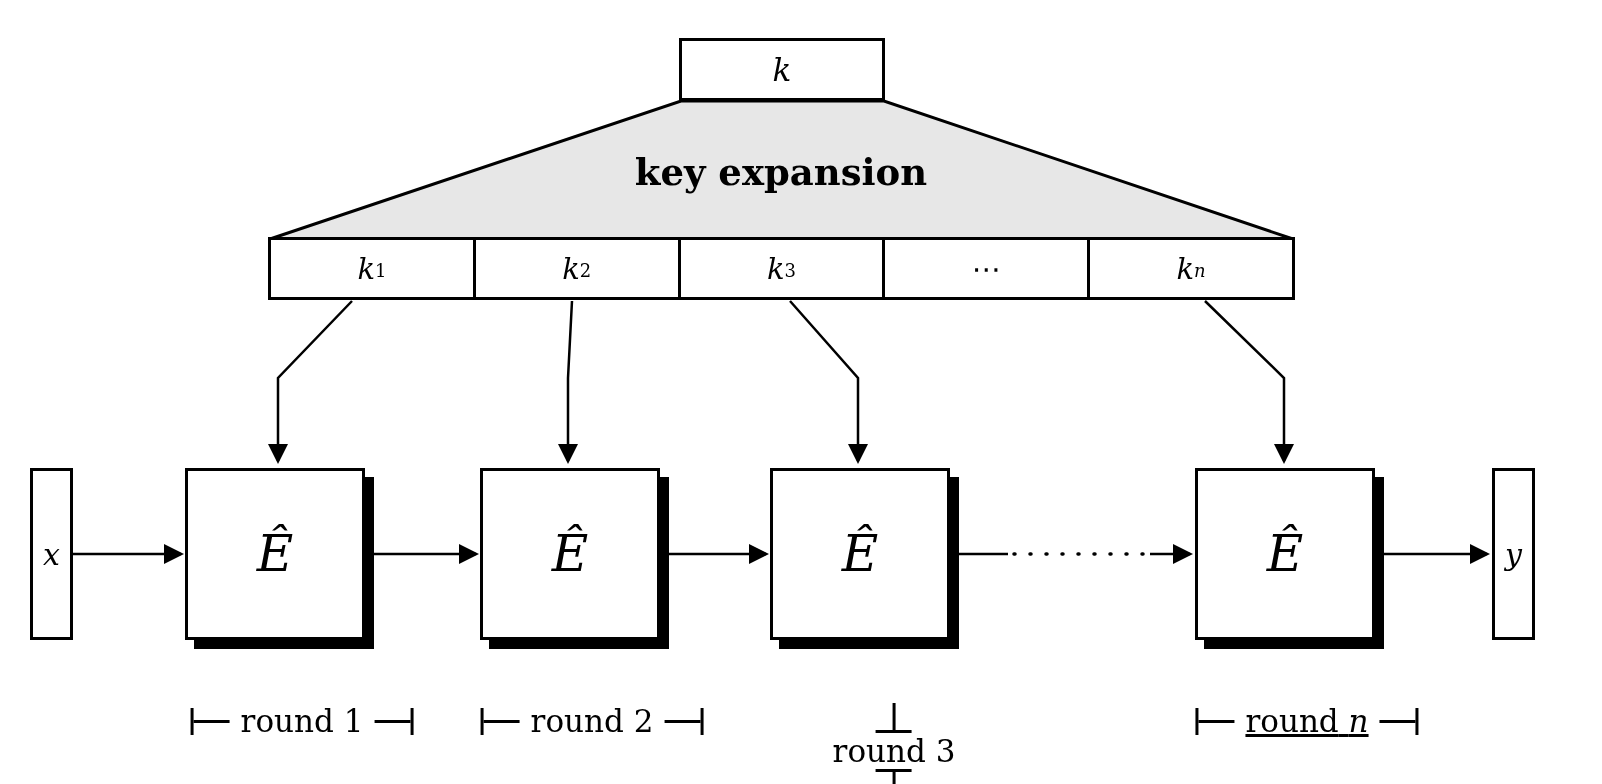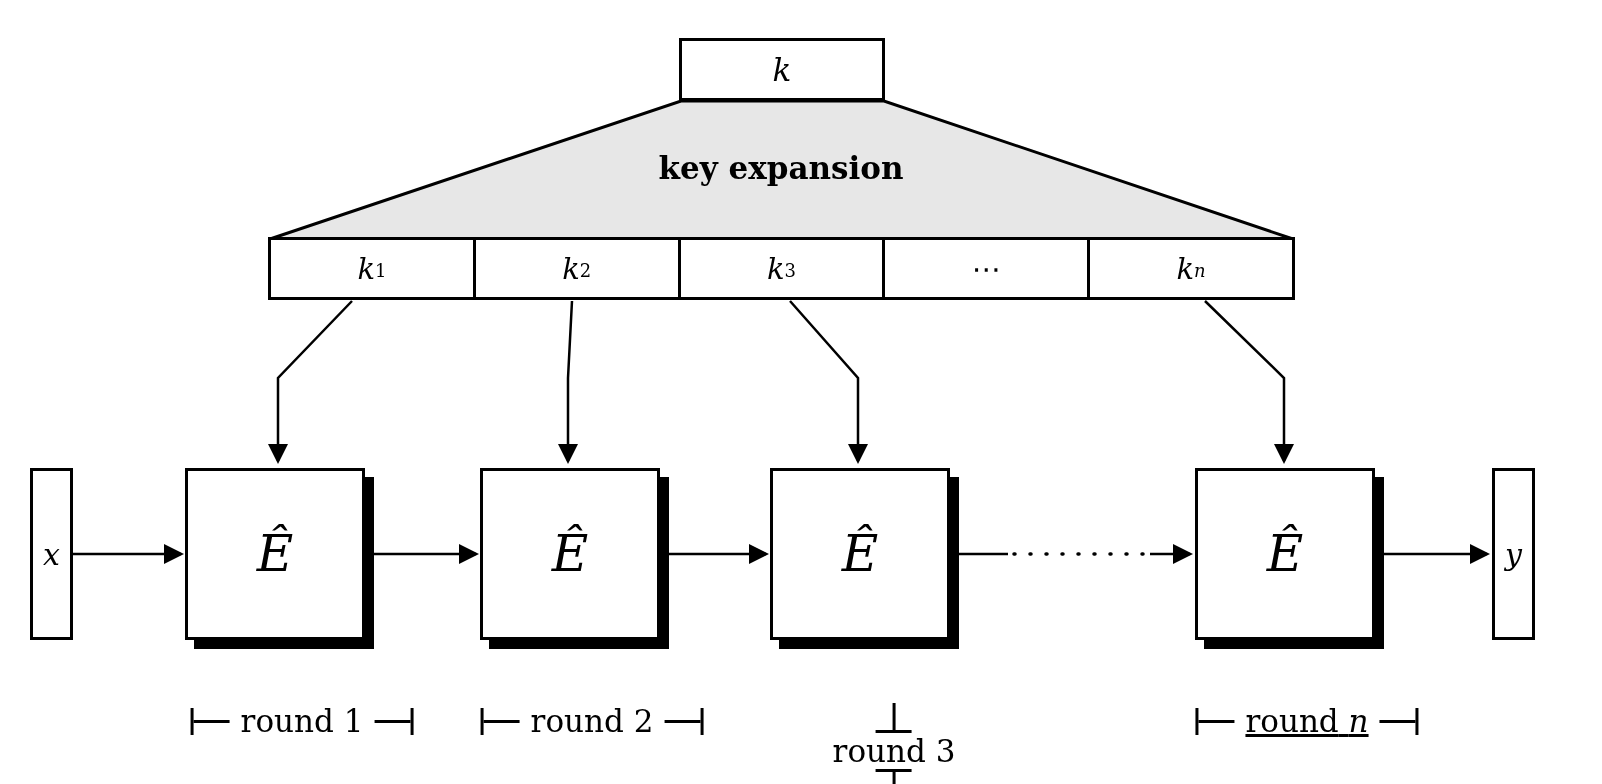--- a/index.html
+++ b/index.html
@@ -38,21 +38,21 @@
     width: 206px; height: 63px;
     font-size: 31px;
   }
 
   
   .key-expansion-label {
     position: absolute;
     left: 781px; top: 150px;
     transform: translateX(-50%);
     font-weight: bold;
-    font-size: 31px;
+    font-size: 37px;
     white-space: nowrap;
   }
 
   
   .subkey-row {
     position: absolute;
     left: 268px; top: 237px;
     width: 1027px; height: 63px;
     display: flex;
     border: 3px solid #000;

